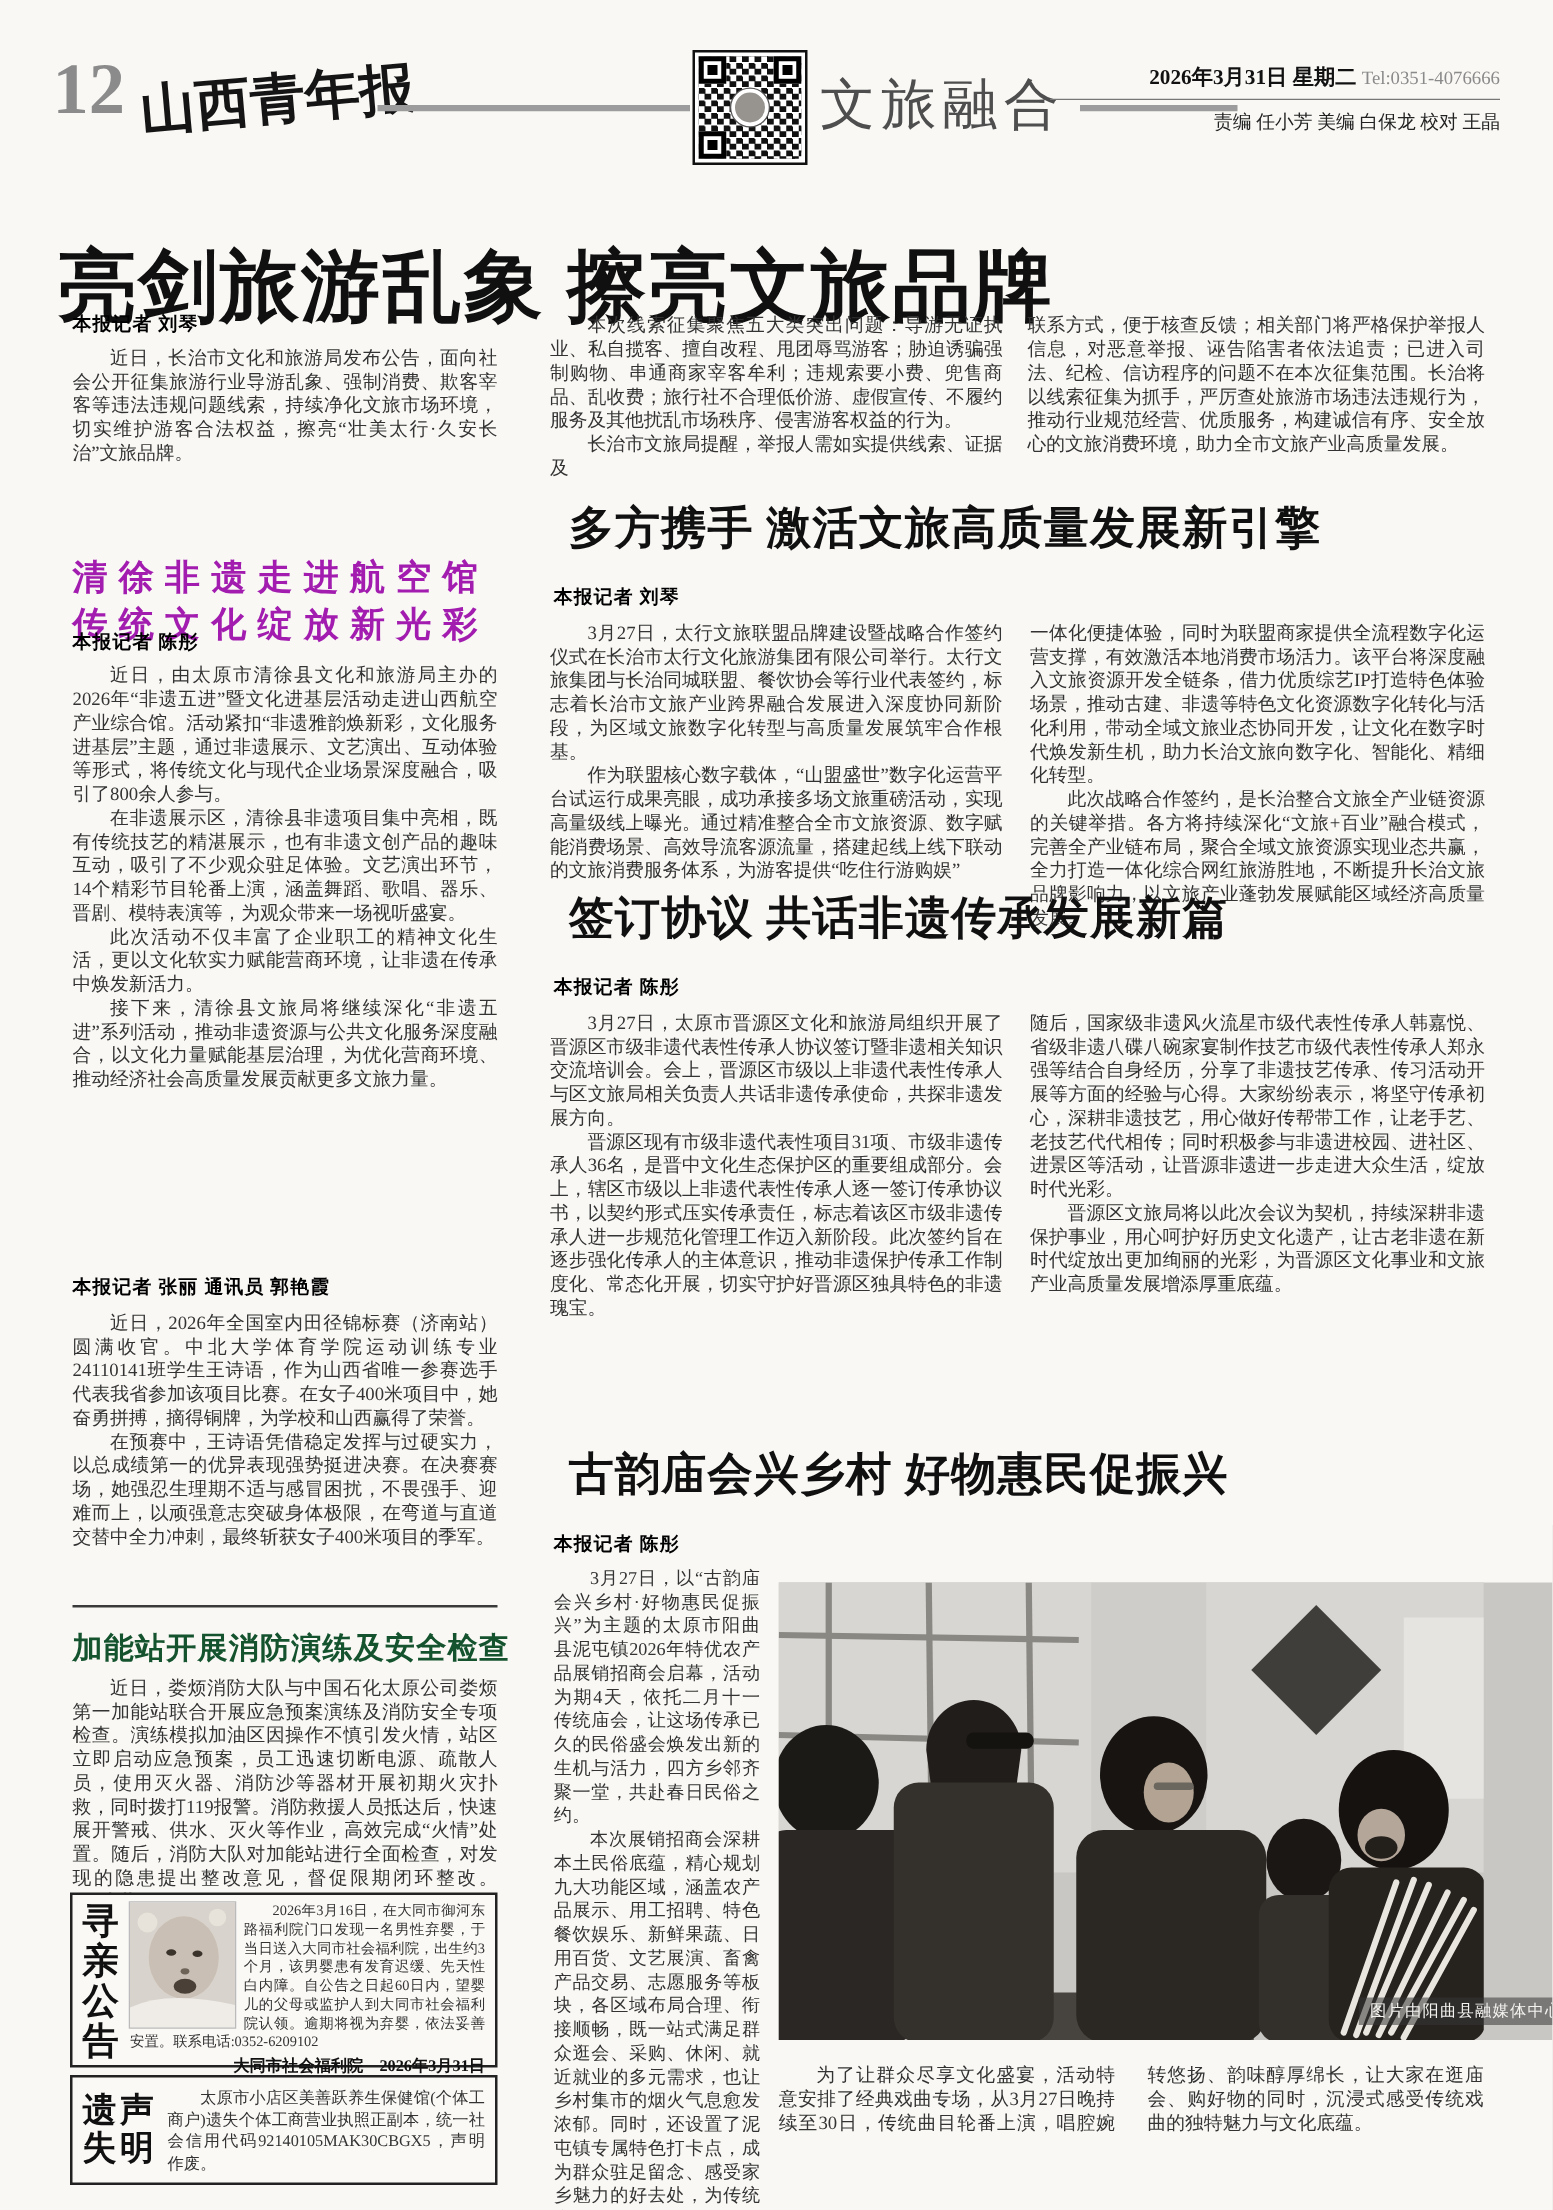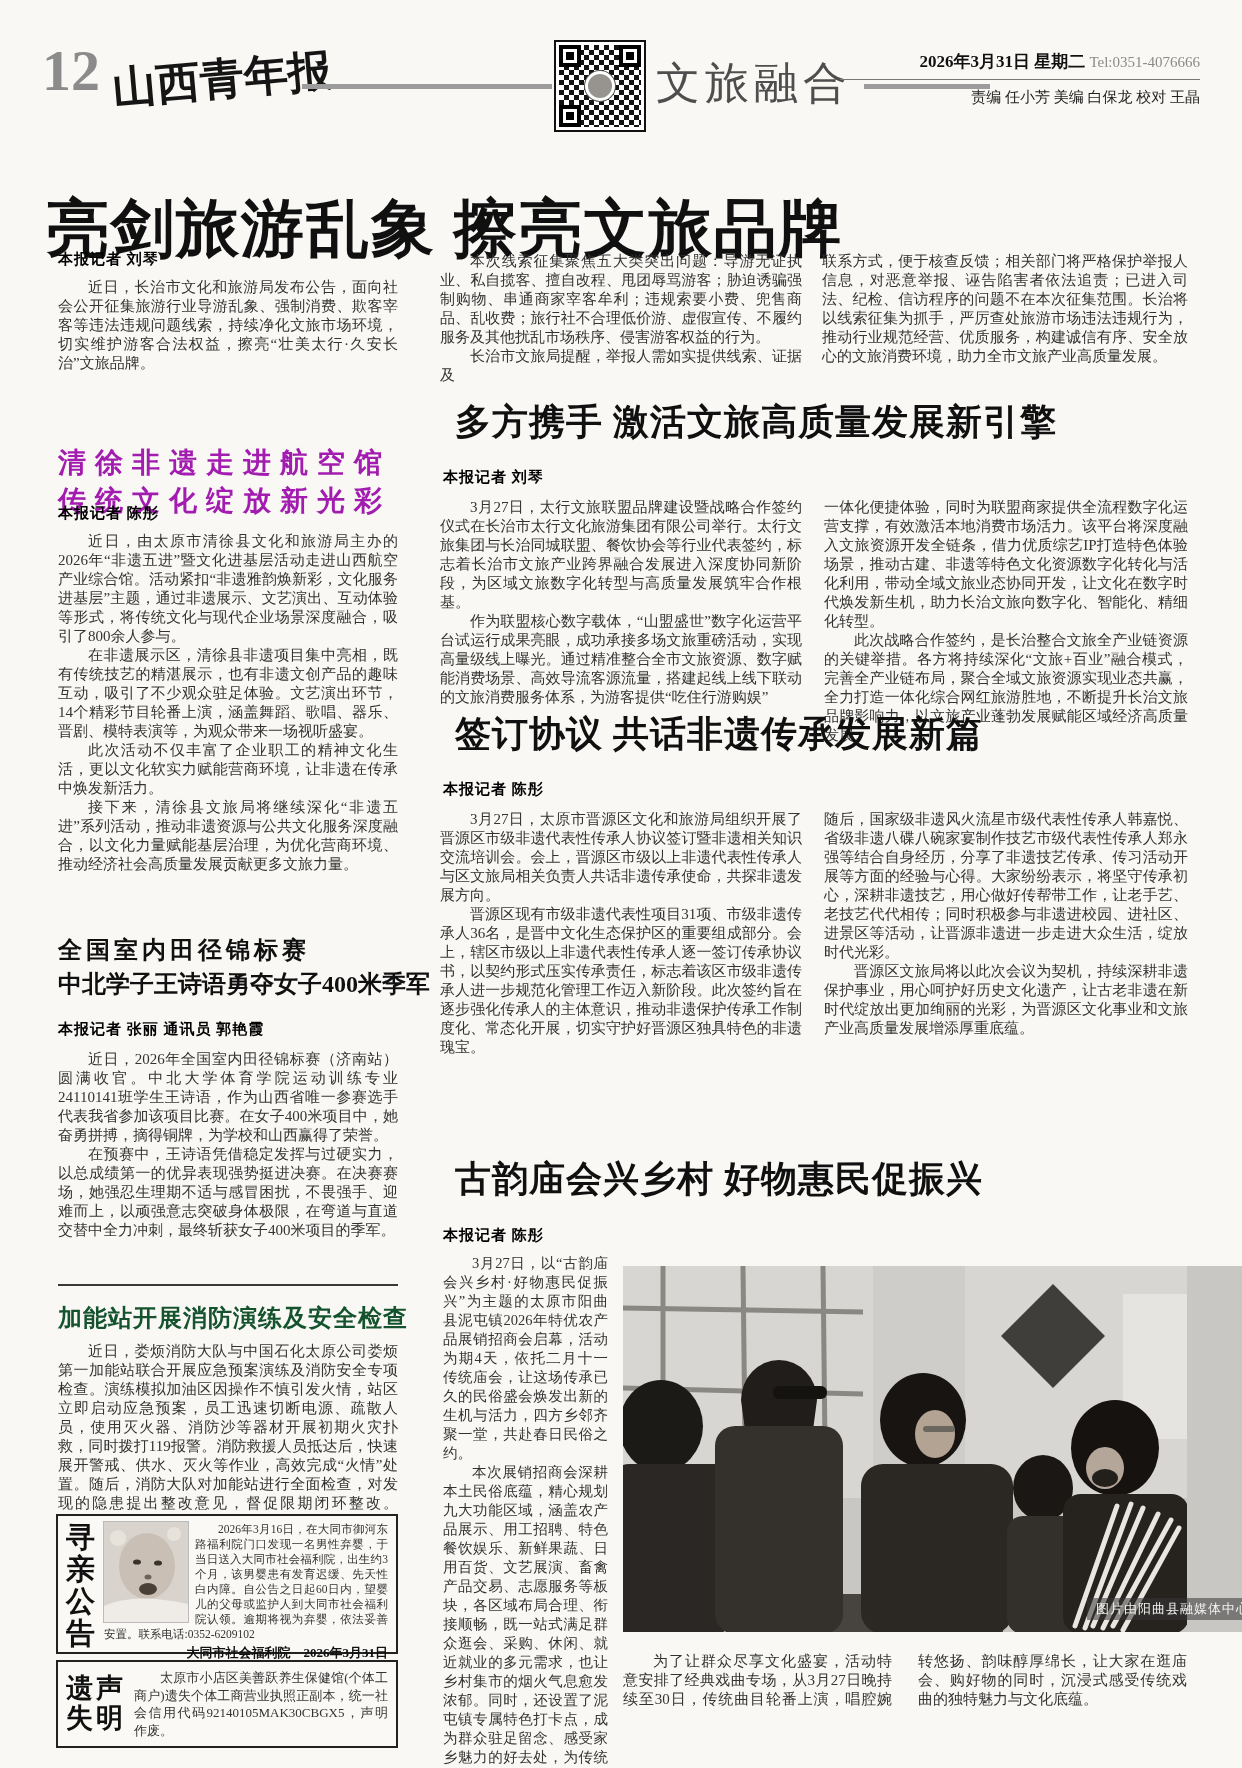--- a/index.html
+++ b/index.html
@@ -129,24 +129,20 @@
     <div>传统文化绽放新光彩</div>
   </div>
   <div class="byline qx-byline">本报记者 陈彤</div>
   <div class="txt qx-body">
     <p>近日，由太原市清徐县文化和旅游局主办的2026年“非遗五进”暨文化进基层活动走进山西航空产业综合馆。活动紧扣“非遗雅韵焕新彩，文化服务进基层”主题，通过非遗展示、文艺演出、互动体验等形式，将传统文化与现代企业场景深度融合，吸引了800余人参与。</p>
     <p>在非遗展示区，清徐县非遗项目集中亮相，既有传统技艺的精湛展示，也有非遗文创产品的趣味互动，吸引了不少观众驻足体验。文艺演出环节，14个精彩节目轮番上演，涵盖舞蹈、歌唱、器乐、晋剧、模特表演等，为观众带来一场视听盛宴。</p>
     <p>此次活动不仅丰富了企业职工的精神文化生活，更以文化软实力赋能营商环境，让非遗在传承中焕发新活力。</p>
     <p>接下来，清徐县文旅局将继续深化“非遗五进”系列活动，推动非遗资源与公共文化服务深度融合，以文化力量赋能基层治理，为优化营商环境、推动经济社会高质量发展贡献更多文旅力量。</p>
   </div>
 
-  <div class="ath-title">
-    <div class="l1">全国室内田径锦标赛</div>
-    <div>中北学子王诗语勇夺女子400米季军</div>
-  </div>
   <div class="byline ath-byline">本报记者 张丽 通讯员 郭艳霞</div>
   <div class="txt ath-body">
     <p>近日，2026年全国室内田径锦标赛（济南站）圆满收官。中北大学体育学院运动训练专业24110141班学生王诗语，作为山西省唯一参赛选手代表我省参加该项目比赛。在女子400米项目中，她奋勇拼搏，摘得铜牌，为学校和山西赢得了荣誉。</p>
     <p>在预赛中，王诗语凭借稳定发挥与过硬实力，以总成绩第一的优异表现强势挺进决赛。在决赛赛场，她强忍生理期不适与感冒困扰，不畏强手、迎难而上，以顽强意志突破身体极限，在弯道与直道交替中全力冲刺，最终斩获女子400米项目的季军。</p>
   </div>
 
   <div class="divider-1"></div>
 
   <div class="fire-title">加能站开展消防演练及安全检查</div>
   <div class="txt fire-body">

